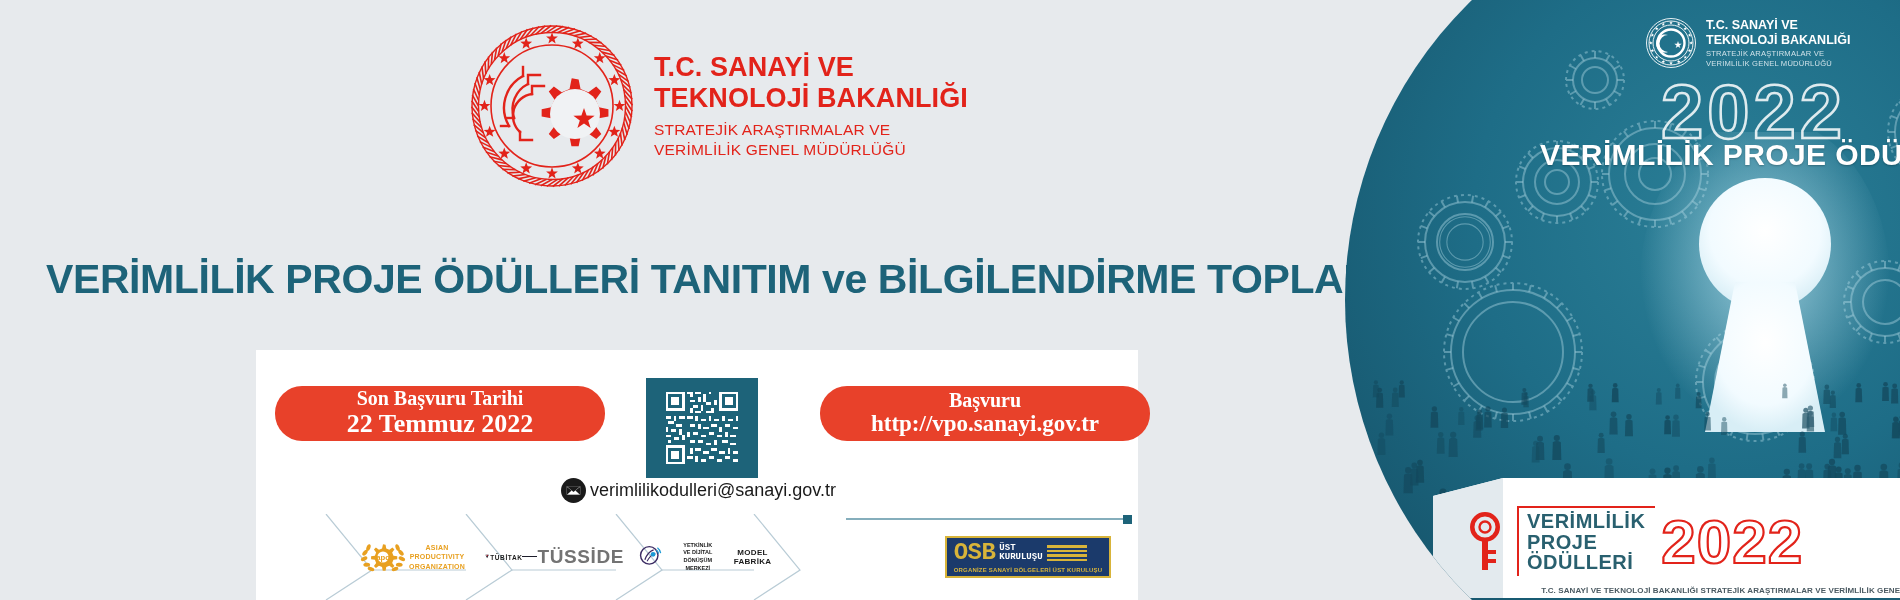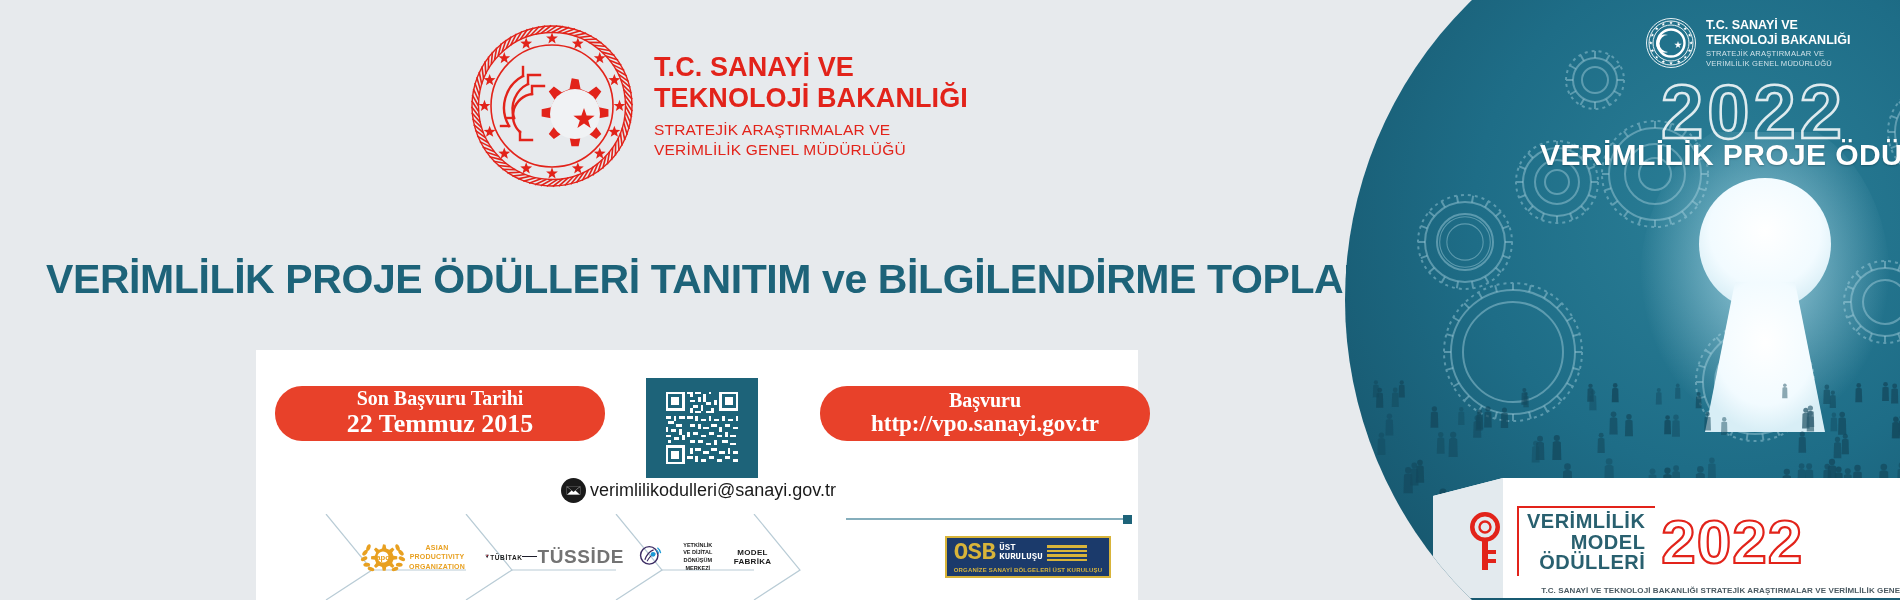--- a/index.html
+++ b/index.html
@@ -286,21 +286,21 @@
       <div class="logo-l4">VERİMLİLİK GENEL MÜDÜRLÜĞÜ</div>
     </div>
   </div>
 
   <div class="headline"><span>VERİMLİLİK PROJE ÖDÜLLERİ TANITIM </span><span class="lc">ve</span><span> BİLGİLENDİRME TOPLANTILARI</span></div>
 
   <div class="card">
 
     <div class="badge badge-date">
       <div class="b1">Son Başvuru Tarihi</div>
-      <div class="b2">22 Temmuz 2015</div>
+      <div class="b2">22 Temmuz 2022</div>
     </div>
 
     <div class="qr-tile">
       <svg width="78" height="78" viewBox="0 0 29 29" shape-rendering="crispEdges">
         <rect width="29" height="29" fill="#1d6379"></rect>
         <g fill="#ffffff">
 
           <path d="M1 1h7v7h-7z"></path>
             <path d="M21 1h7v7h-7z"></path>
             <path d="M1 21h7v7h-7z"></path>
@@ -1318,23 +1318,23 @@
                        m0 4.5 a10.5 10.5 0 0 0 -10.5 10.5 a10.5 10.5 0 0 0 10.5 10.5 a10.5 10.5 0 0 0 10.5-10.5 a10.5 10.5 0 0 0 -10.5-10.5z"></path>
               <rect x="19" y="30" width="6" height="30"></rect>
               <rect x="25" y="40" width="8" height="4"></rect>
               <rect x="25" y="49" width="8" height="4"></rect>
               <circle cx="22" cy="17" r="5.5" fill="none" stroke="#e2231a" stroke-width="2.4"></circle>
             </g>
           </svg>
         </span>
         <span style="display:flex;align-items:center;gap:2px;border-left:0;">
           <span style="display:flex;flex-direction:column;border-top:2.2px solid #e2231a;border-left:2.2px solid #e2231a;padding:3px 10px 3px 8px;">
-            <span class="pod-txt" style="display:flex;flex-direction:column;align-items:flex-end;">
+            <span class="pod-txt" style="display:flex;flex-direction:column;">
               <span>VERİMLİLİK</span>
-              <span>MODEL</span>
+              <span>PROJE</span>
               <span>ÖDÜLLERİ</span>
             </span>
           </span>
           <span class="pod-year">2022</span>
         </span>
       </div>
 
       <div class="pod-foot">T.C. SANAYİ VE TEKNOLOJİ BAKANLIĞI STRATEJİK ARAŞTIRMALAR VE VERİMLİLİK GENEL MÜDÜRLÜĞÜ</div>
     </div>
   </div>

